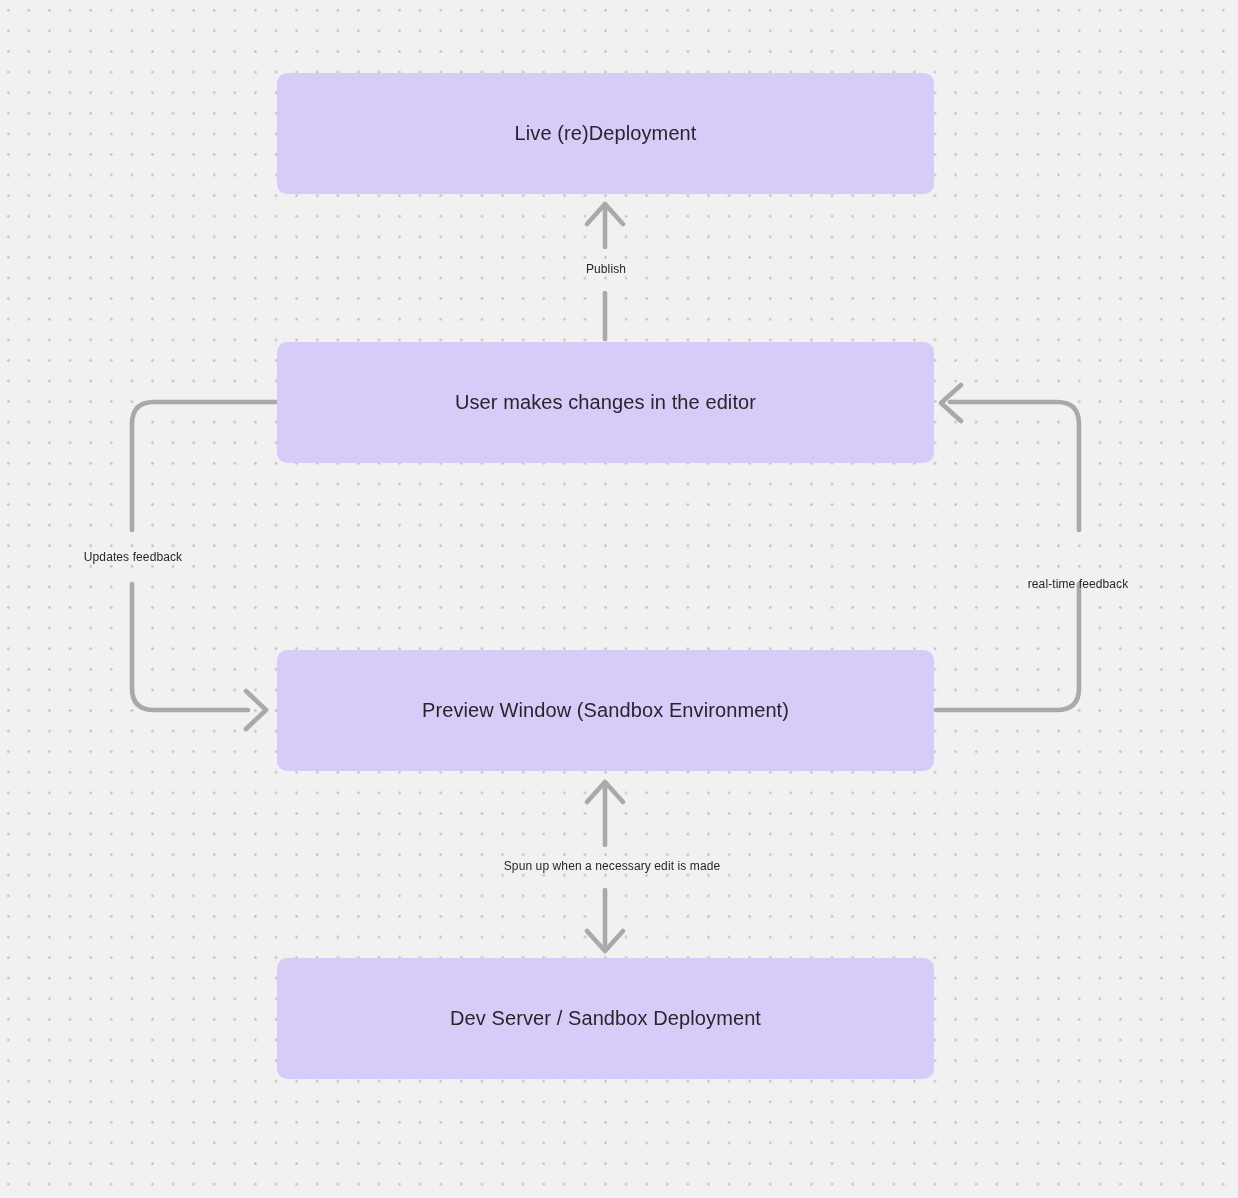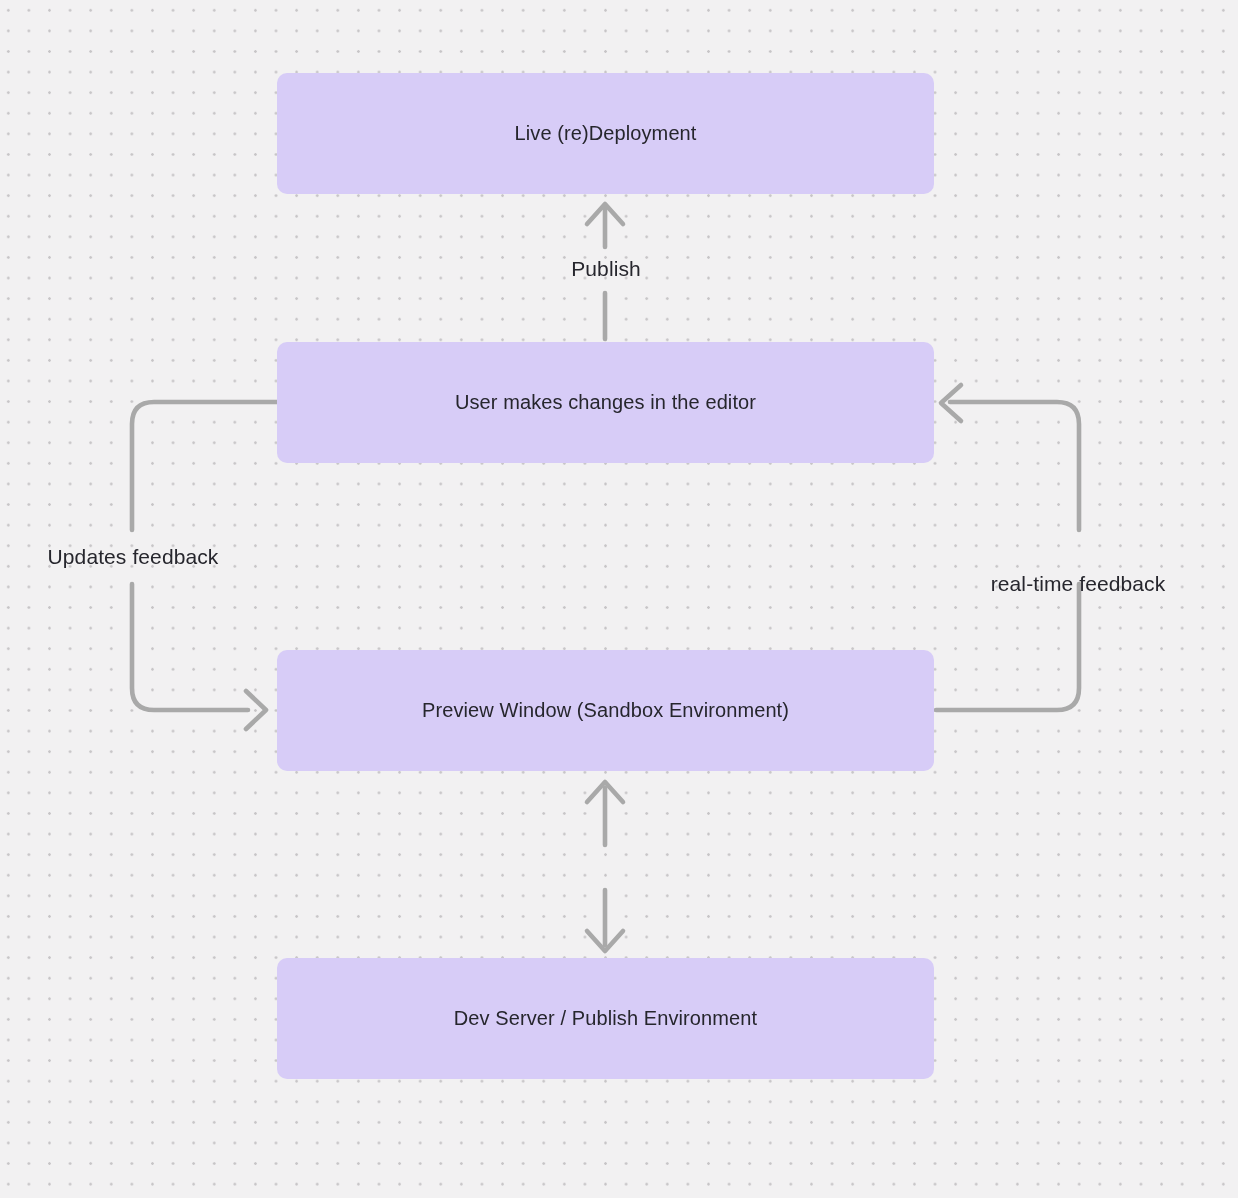--- a/index.html
+++ b/index.html
@@ -44,21 +44,21 @@
   }
   .node-label {
     font-size: 20px;
     color: #26262d;
     letter-spacing: 0.1px;
   }
   .edge-label {
     position: absolute;
     transform: translate(-50%, -50%);
     white-space: nowrap;
-    font-size: 21px;
+    font-size: 12px;
     color: #26262d;
     letter-spacing: 0.1px;
   }
 </style>
 </head>
 <body>
 
 <div class="canvas">
 
   <svg class="edges" width="1238" height="1198" viewBox="0 0 1238 1198">
@@ -95,23 +95,24 @@
 
   <div class="node" style="top:342px">
     <span class="node-label">User makes changes in the editor</span>
   </div>
 
   <div class="node" style="top:650px">
     <span class="node-label">Preview Window (Sandbox Environment)</span>
   </div>
 
   <div class="node" style="top:958px">
-    <span class="node-label">Dev Server / Publish Environment</span>
+    <span class="node-label">Dev Server / Sandbox Deployment</span>
   </div>
 
   <div class="edge-label" style="left:606px; top:269px">Publish</div>
 
   <div class="edge-label" style="left:133px; top:557px">Updates feedback</div>
 
   <div class="edge-label" style="left:1078px; top:584px">real-time feedback</div>
 
+  <div class="edge-label" style="left:612px; top:866px">Spun up when a necessary edit is made</div>
 
 </div>
 
 </body></html>

